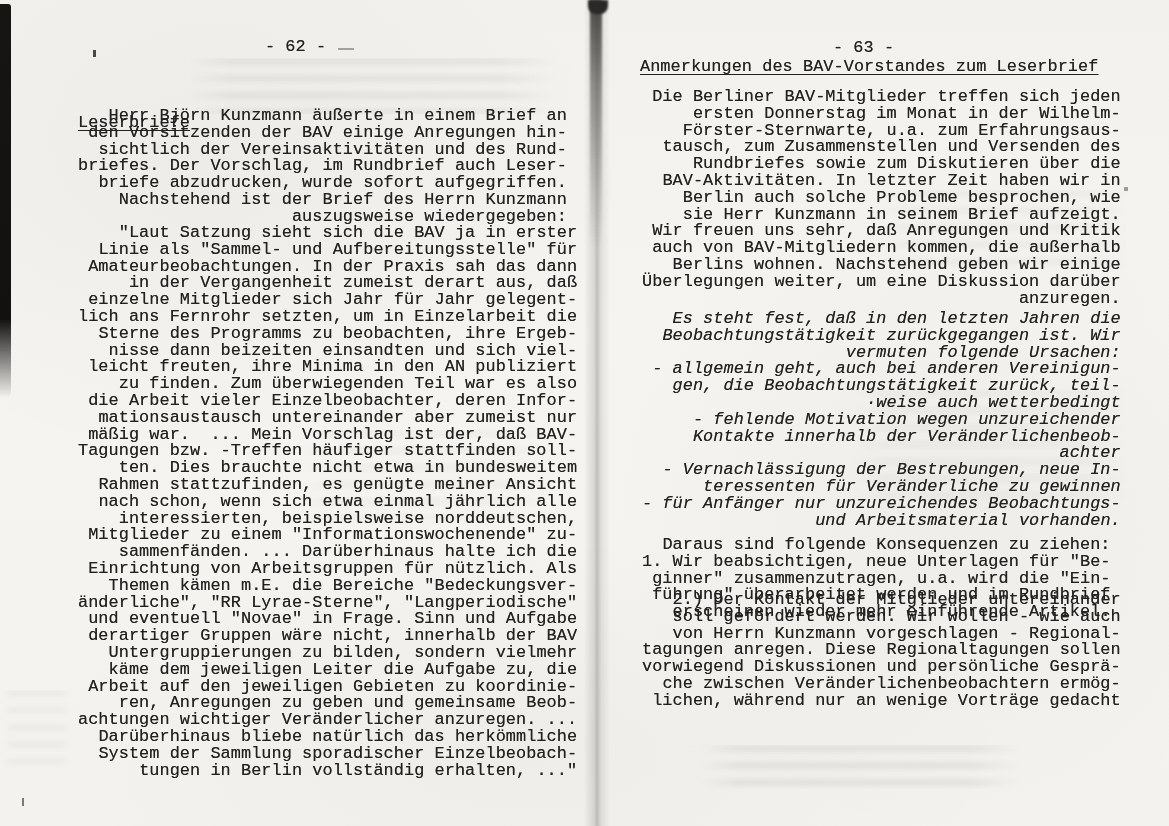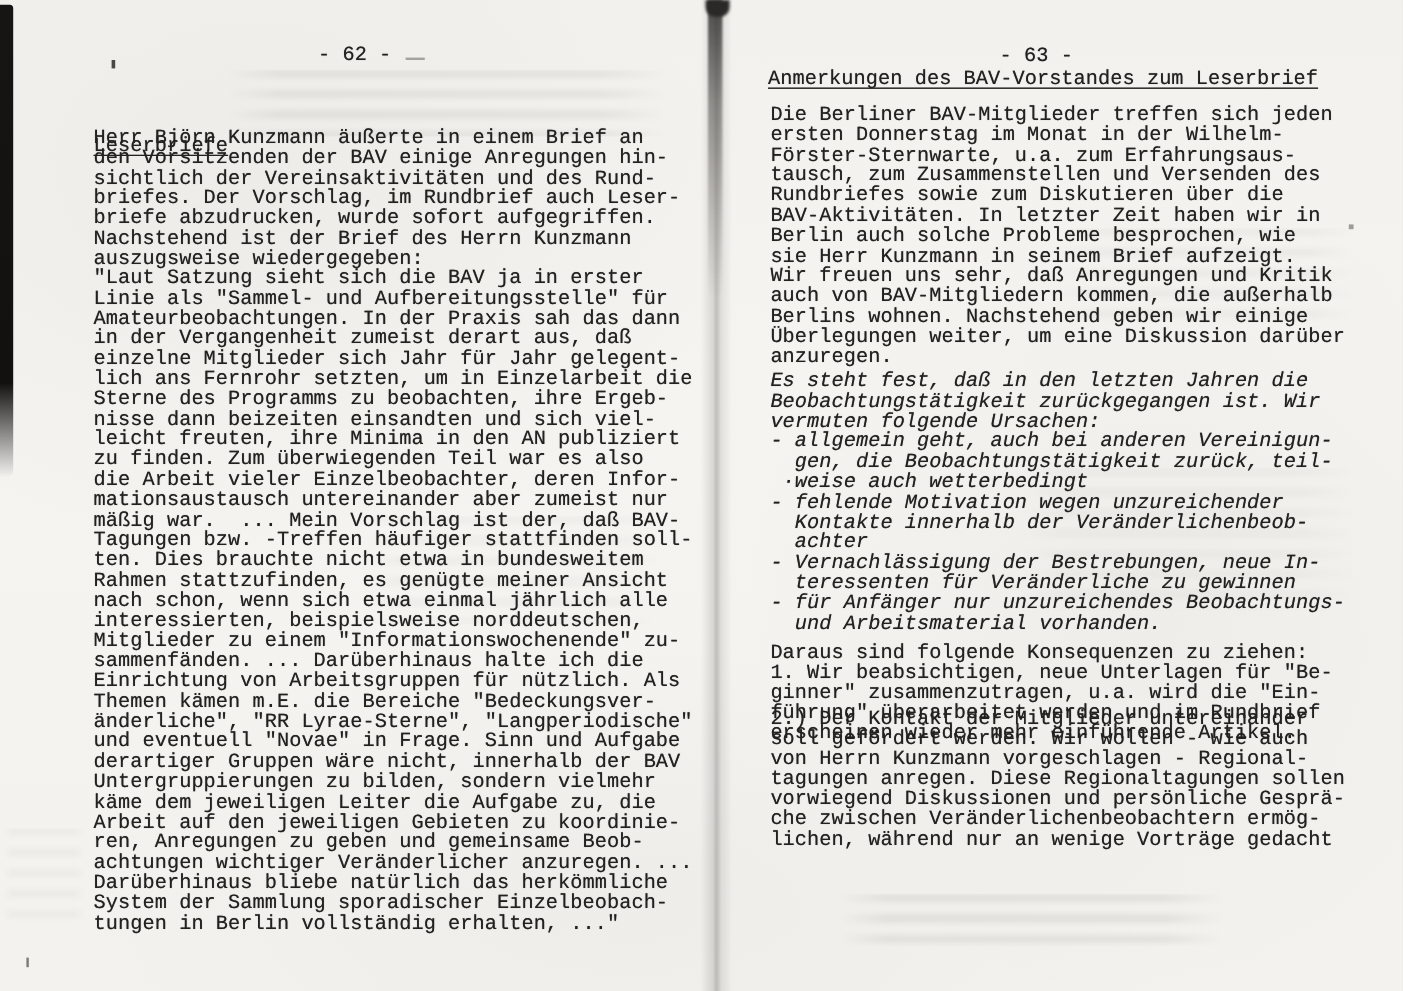--- a/index.html
+++ b/index.html
@@ -9,20 +9,21 @@
     background: #e8e7e4;
     font-family: "Liberation Mono", "DejaVu Sans Mono", monospace;
   }
   .scan {
     position: relative; width: 1169px; height: 826px; overflow: hidden;
     background:
       radial-gradient(ellipse 600px 400px at 18% 22%, rgba(88,84,78,0.045), transparent 70%),
       radial-gradient(ellipse 500px 500px at 82% 60%, rgba(88,84,78,0.04), transparent 70%),
       radial-gradient(ellipse 700px 300px at 45% 90%, rgba(88,84,78,0.035), transparent 70%),
       linear-gradient(180deg, #f2f1ee 0%, #f5f4f1 40%, #f3f2ef 100%);
+    text-align: right;
   }
   .txt {
     position: absolute;
     white-space: pre;
     color: #22211f;
     font-size: 16.9px;
     line-height: 16.8px;
     letter-spacing: 0.05px;
     text-shadow: 0 0 0.6px rgba(34,33,31,0.65);
   }

